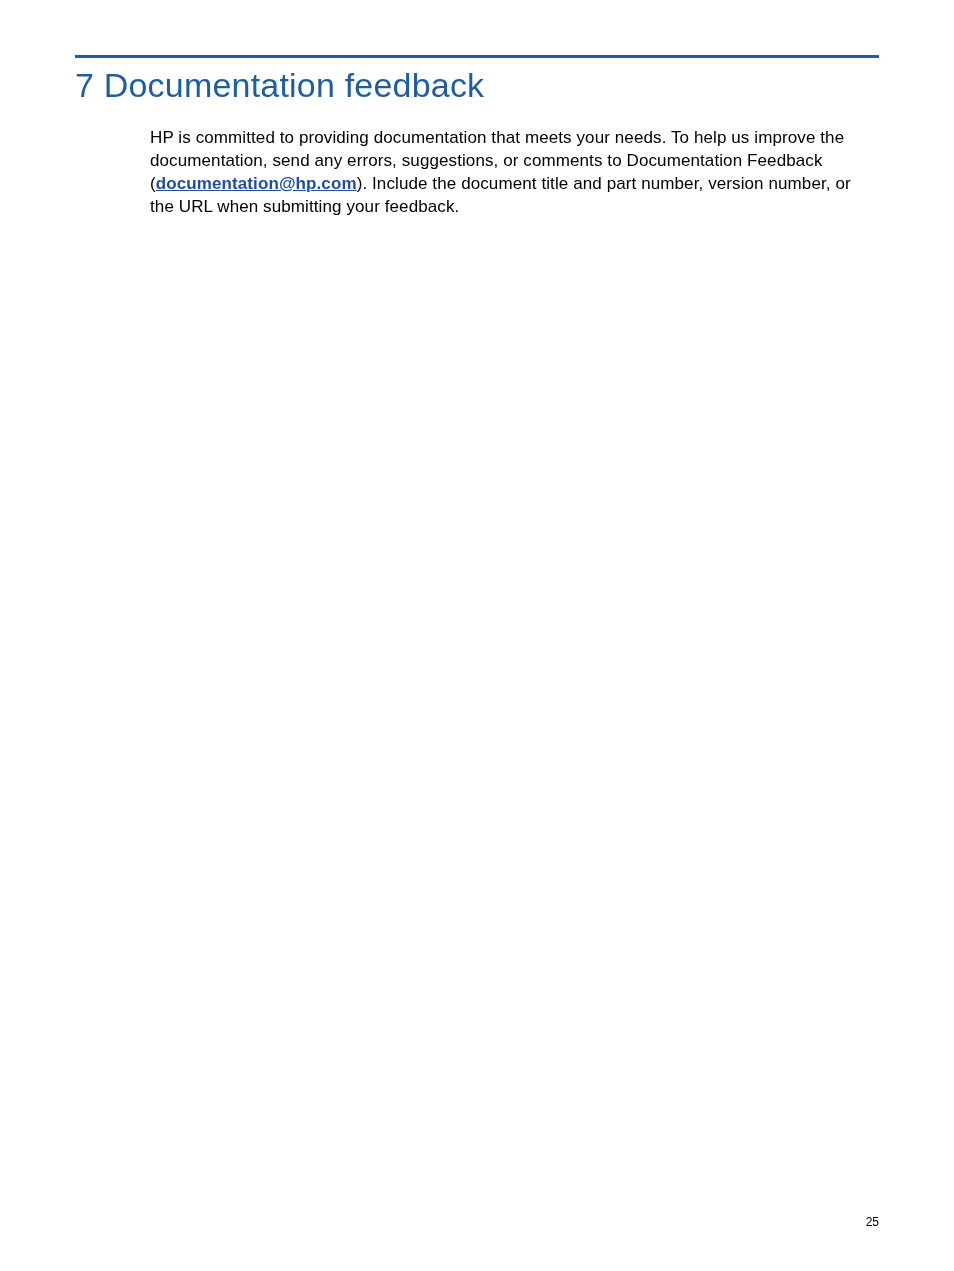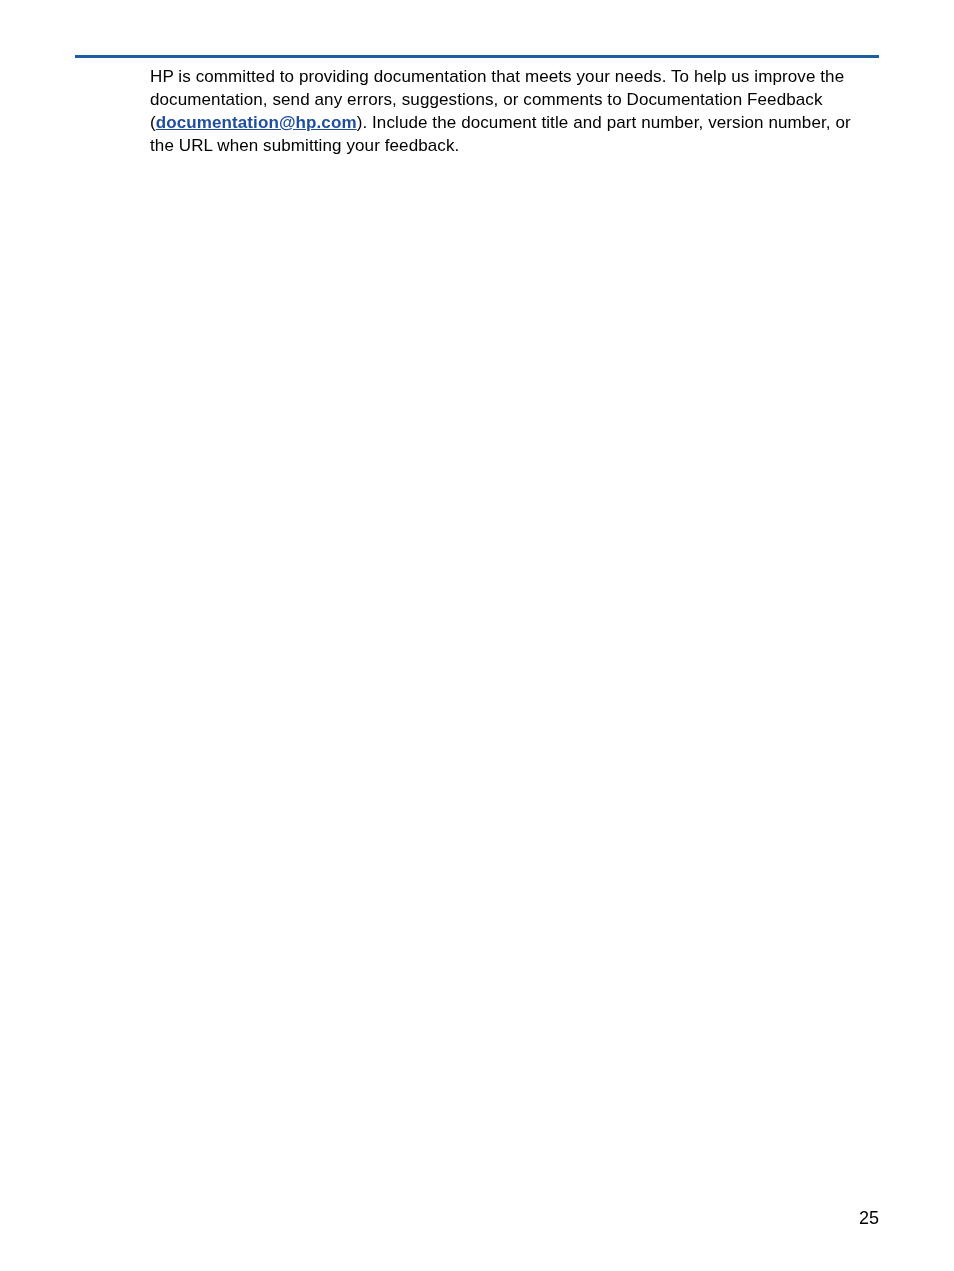--- a/index.html
+++ b/index.html
@@ -40,28 +40,29 @@
     }
     .email-link {
       color: #1f4ea0;
       text-decoration: underline;
       font-weight: 600;
     }
     .page-number {
       position: absolute;
       bottom: 42px;
       right: 75px;
-      font-size: 18px;
+      font-size: 12px;
       color: #000000;
       font-stretch: semi-condensed;
     }
   </style>
 </head>
 <body>
 
 <div class="page-container">
   <div class="heading-rule"></div>
+  <h1 class="chapter-heading">7 Documentation feedback</h1>
   <p class="body-text">
     <span>HP is committed to providing documentation that meets your needs. To help us improve the documentation, send any errors, suggestions, or comments to Documentation Feedback (</span><a class="email-link">documentation@hp.com</a><span>). Include the document title and part number, version number, or the URL when submitting your feedback.</span>
   </p>
 </div>
 
 <div class="page-number">25</div>
 
 </body></html>

